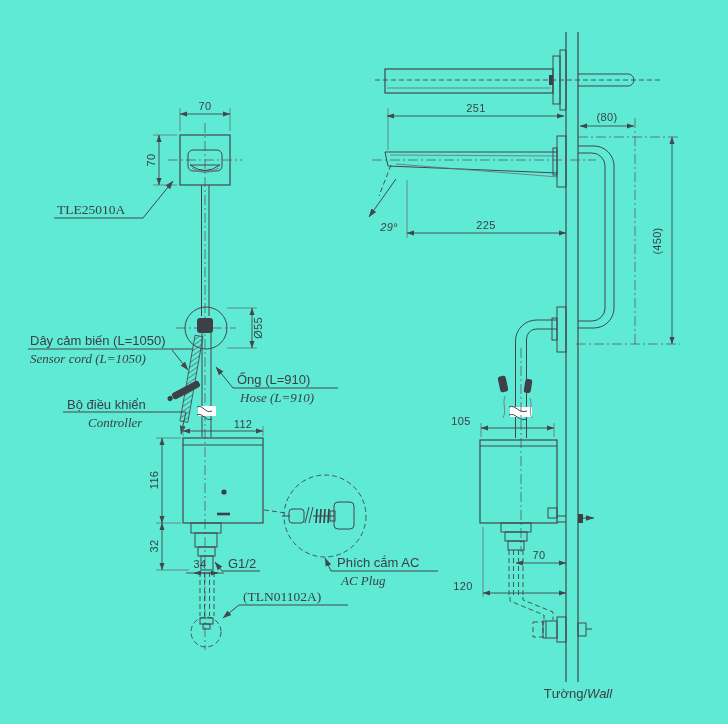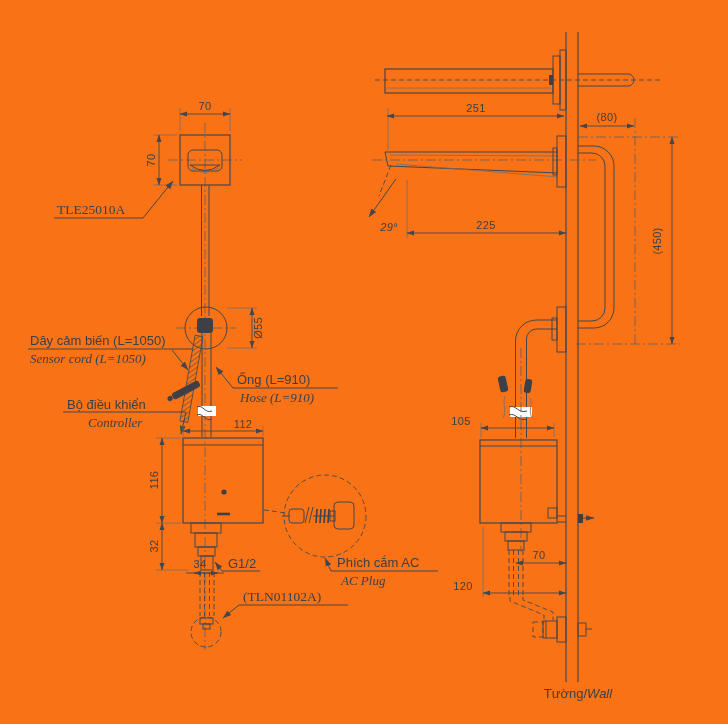--- a/index.html
+++ b/index.html
@@ -1,16 +1,16 @@
 <!DOCTYPE html>
 <html><head>
 <meta charset="utf-8">
 <style>
   html,body{margin:0;padding:0;background:#fff;}
-  .page{position:relative;width:728px;height:724px;background:#f97316;overflow:hidden;
+  .page{position:relative;width:728px;height:724px;background:#5eead4;overflow:hidden;
         font-family:"Liberation Sans",sans-serif;}
   svg{position:absolute;left:0;top:0;}
   text{fill:#3c4046;}
   .lbl-vi{font-family:"Liberation Sans",sans-serif;font-size:13px;}
   .lbl-en{font-family:"Liberation Serif",serif;font-style:italic;font-size:13px;}
   .lbl-code{font-family:"Liberation Serif",serif;font-size:13.5px;}
   .dim{font-family:"Liberation Sans",sans-serif;font-size:11px;letter-spacing:.3px;}
   .ln{stroke:#43474d;stroke-width:1;fill:none;}
   .ln2{stroke:#43474d;stroke-width:1.2;fill:none;}
   .thin{stroke:#6b7076;stroke-width:.8;fill:none;}

